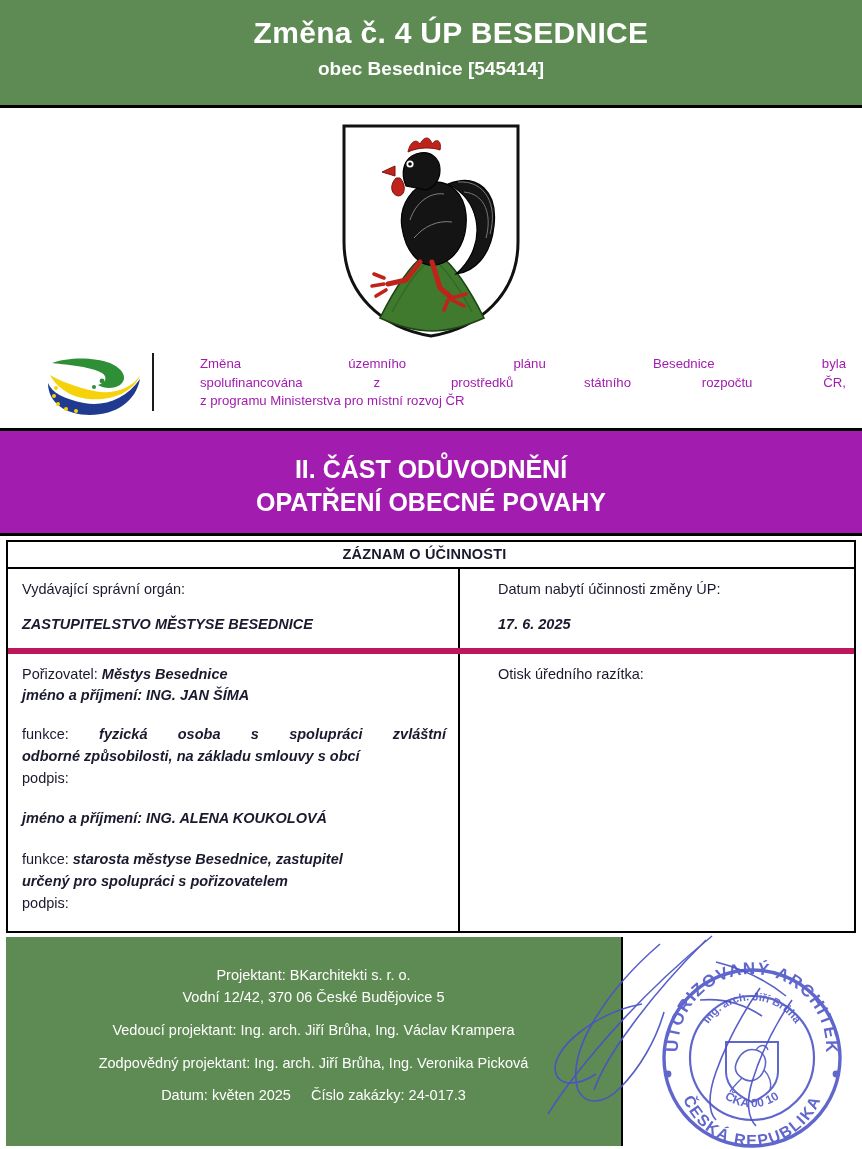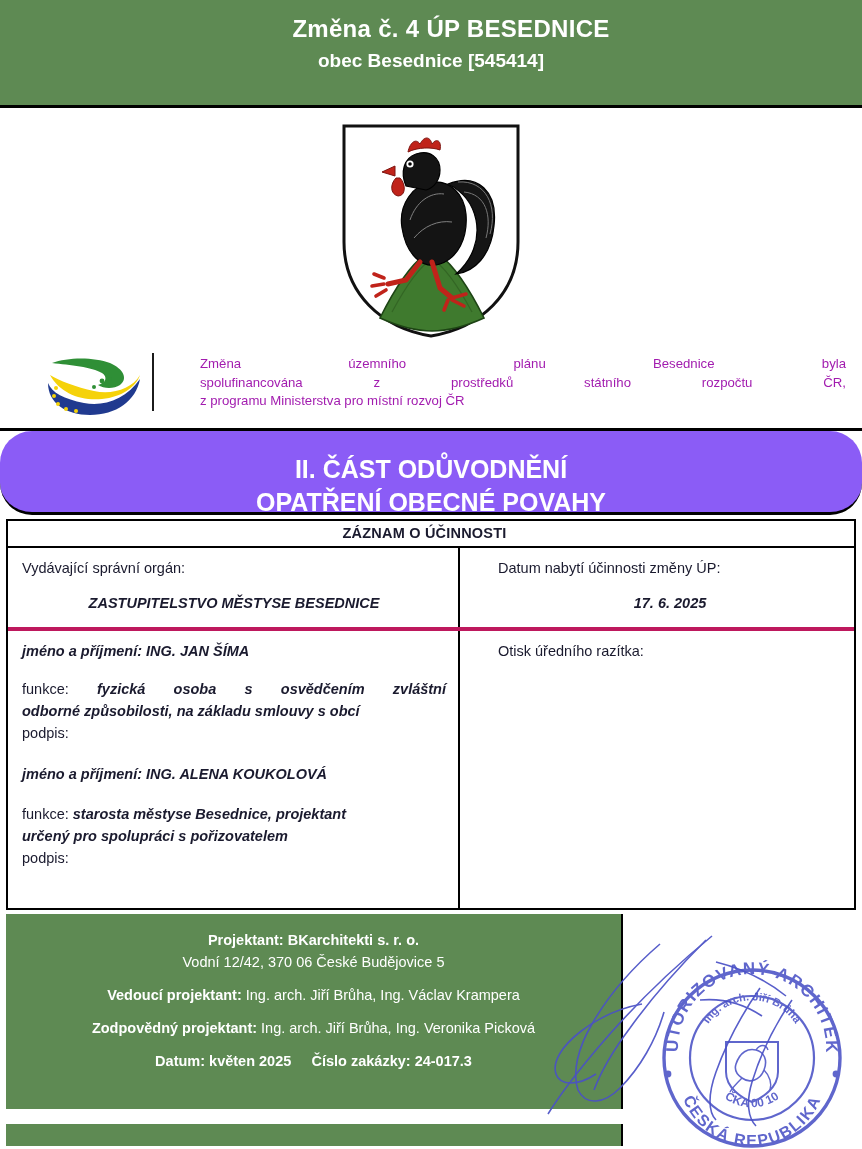--- a/index.html
+++ b/index.html
@@ -20,21 +20,21 @@
   .title-band {
     background: #5e8a53;
     color: #ffffff;
     text-align: center;
     padding: 14px 0 16px 0;
     border-bottom: 3px solid #000;
     box-sizing: border-box;
     height: 108px;
   }
   .title-band .line1 {
-    font-size: 24px;
+    font-size: 30px;
     font-weight: bold;
     letter-spacing: 0.3px;
     line-height: 1.25;
     margin-left: 40px;
   }
   .title-band .line2 {
     font-size: 19px;
     font-weight: bold;
     margin-top: 6px;
   }
@@ -98,69 +98,68 @@
   }
 
   .rule-black {
     height: 3px;
     background: #000;
     width: 100%;
   }
 
   
   .part-band {
-    background: #8b5cf6;
+    background: #a21caf;
     color: #ffffff;
     text-align: center;
     font-size: 25px;
     font-weight: bold;
     line-height: 1.3;
     padding: 22px 0 24px 0;
     box-sizing: border-box;
-    height: 84px;
+    height: 105px;
     border-bottom: 3px solid #000;
-    border-radius: 32px;
   }
 
   
   .table-wrap {
     margin: 4px 6px 0 6px;
     border: 2px solid #000;
     box-sizing: border-box;
   }
   .tbl-head {
     text-align: center;
     font-size: 14.5px;
     font-weight: bold;
     padding: 4px 13px 5px 0;
     border-bottom: 2px solid #000;
     letter-spacing: 0.2px;
   }
   .tbl-row {
     display: flex;
     align-items: stretch;
   }
-  .tbl-row.r1 { border-bottom: 4px solid #be185d; }
+  .tbl-row.r1 { border-bottom: 6px solid #be185d; }
   .cell-l {
     width: 452px;
     flex: 0 0 452px;
     border-right: 2px solid #000;
     box-sizing: border-box;
     padding: 10px 12px 12px 14px;
   }
   .cell-r {
     flex: 1 1 auto;
     box-sizing: border-box;
     padding: 10px 12px 12px 38px;
   }
   .cell-l.tall { min-height: 277px; }
   .cell-r.tall { min-height: 277px; }
 
   .ft { font-size: 14.5px; line-height: 1.5; }
-  .ft-bi { font-style: italic; font-weight: bold; text-align: center; }
+  .ft-bi { font-style: italic; font-weight: bold; }
   .ft-i  { font-style: italic; font-weight: bold; }
   .mt12 { margin-top: 13px; }
   .mt16 { margin-top: 17px; }
   .mt18 { margin-top: 19px; }
   .just {
     text-align: justify;
     text-align-last: left;
   }
   .just .jline {
     display: block;
@@ -184,21 +183,21 @@
     color: #ffffff;
     box-sizing: border-box;
     padding: 16px 16px 0 16px;
     text-align: center;
     border-right: 2px solid #000;
   }
   .footer-green .fline {
     font-size: 14.5px;
     line-height: 1.38;
   }
-  .footer-green .b { font-weight: bold; }
+  .footer-green .b { font-weight: normal; margin-top: 12px; }
   .fgap { margin-top: 13px; text-align: center; }
   .fgap-s { margin-top: 2px; }
 
   .stamp-box {
     position: absolute;
     left: 617px;
     top: 0;
     right: 0;
     height: 195px;
     overflow: hidden;
@@ -306,40 +305,44 @@
       <div class="ft ft-bi mt12">ZASTUPITELSTVO MĚSTYSE BESEDNICE</div>
     </div>
     <div class="cell-r">
       <div class="ft">Datum nabytí účinnosti změny ÚP:</div>
       <div class="ft ft-bi mt12">17. 6. 2025</div>
     </div>
   </div>
 
   <div class="tbl-row">
     <div class="cell-l tall">
+      <div class="ft">
+        <span>Pořizovatel:</span>
+        <span class="ft-bi">Městys Besednice</span>
+      </div>
 
       <div class="ft">
         <span class="ft-i">jméno a příjmení:</span>
         <span class="ft-bi">ING. JAN ŠÍMA</span>
       </div>
 
       <div class="ft mt16 just">
-        <span class="jline"><span>funkce:</span> <span class="ft-i">fyzická osoba s osvědčením zvláštní</span></span>
+        <span class="jline"><span>funkce:</span> <span class="ft-i">fyzická osoba s spolupráci zvláštní</span></span>
         <span class="ft-i">odborné způsobilosti, na základu smlouvy s obcí</span>
       </div>
       <div class="ft">podpis:</div>
 
       <div class="ft mt18">
         <span class="ft-i">jméno a příjmení:</span>
         <span class="ft-bi">ING. ALENA KOUKOLOVÁ</span>
       </div>
 
       <div class="ft mt18">
         <span>funkce:</span>
-        <span class="ft-i">starosta městyse Besednice, projektant</span>
+        <span class="ft-i">starosta městyse Besednice, zastupitel</span>
         <div class="ft-i">určený pro spolupráci s pořizovatelem</div>
       </div>
       <div class="ft">podpis:</div>
     </div>
 
     <div class="cell-r tall">
       <div class="ft">Otisk úředního razítka:</div>
     </div>
   </div>
 </div>

